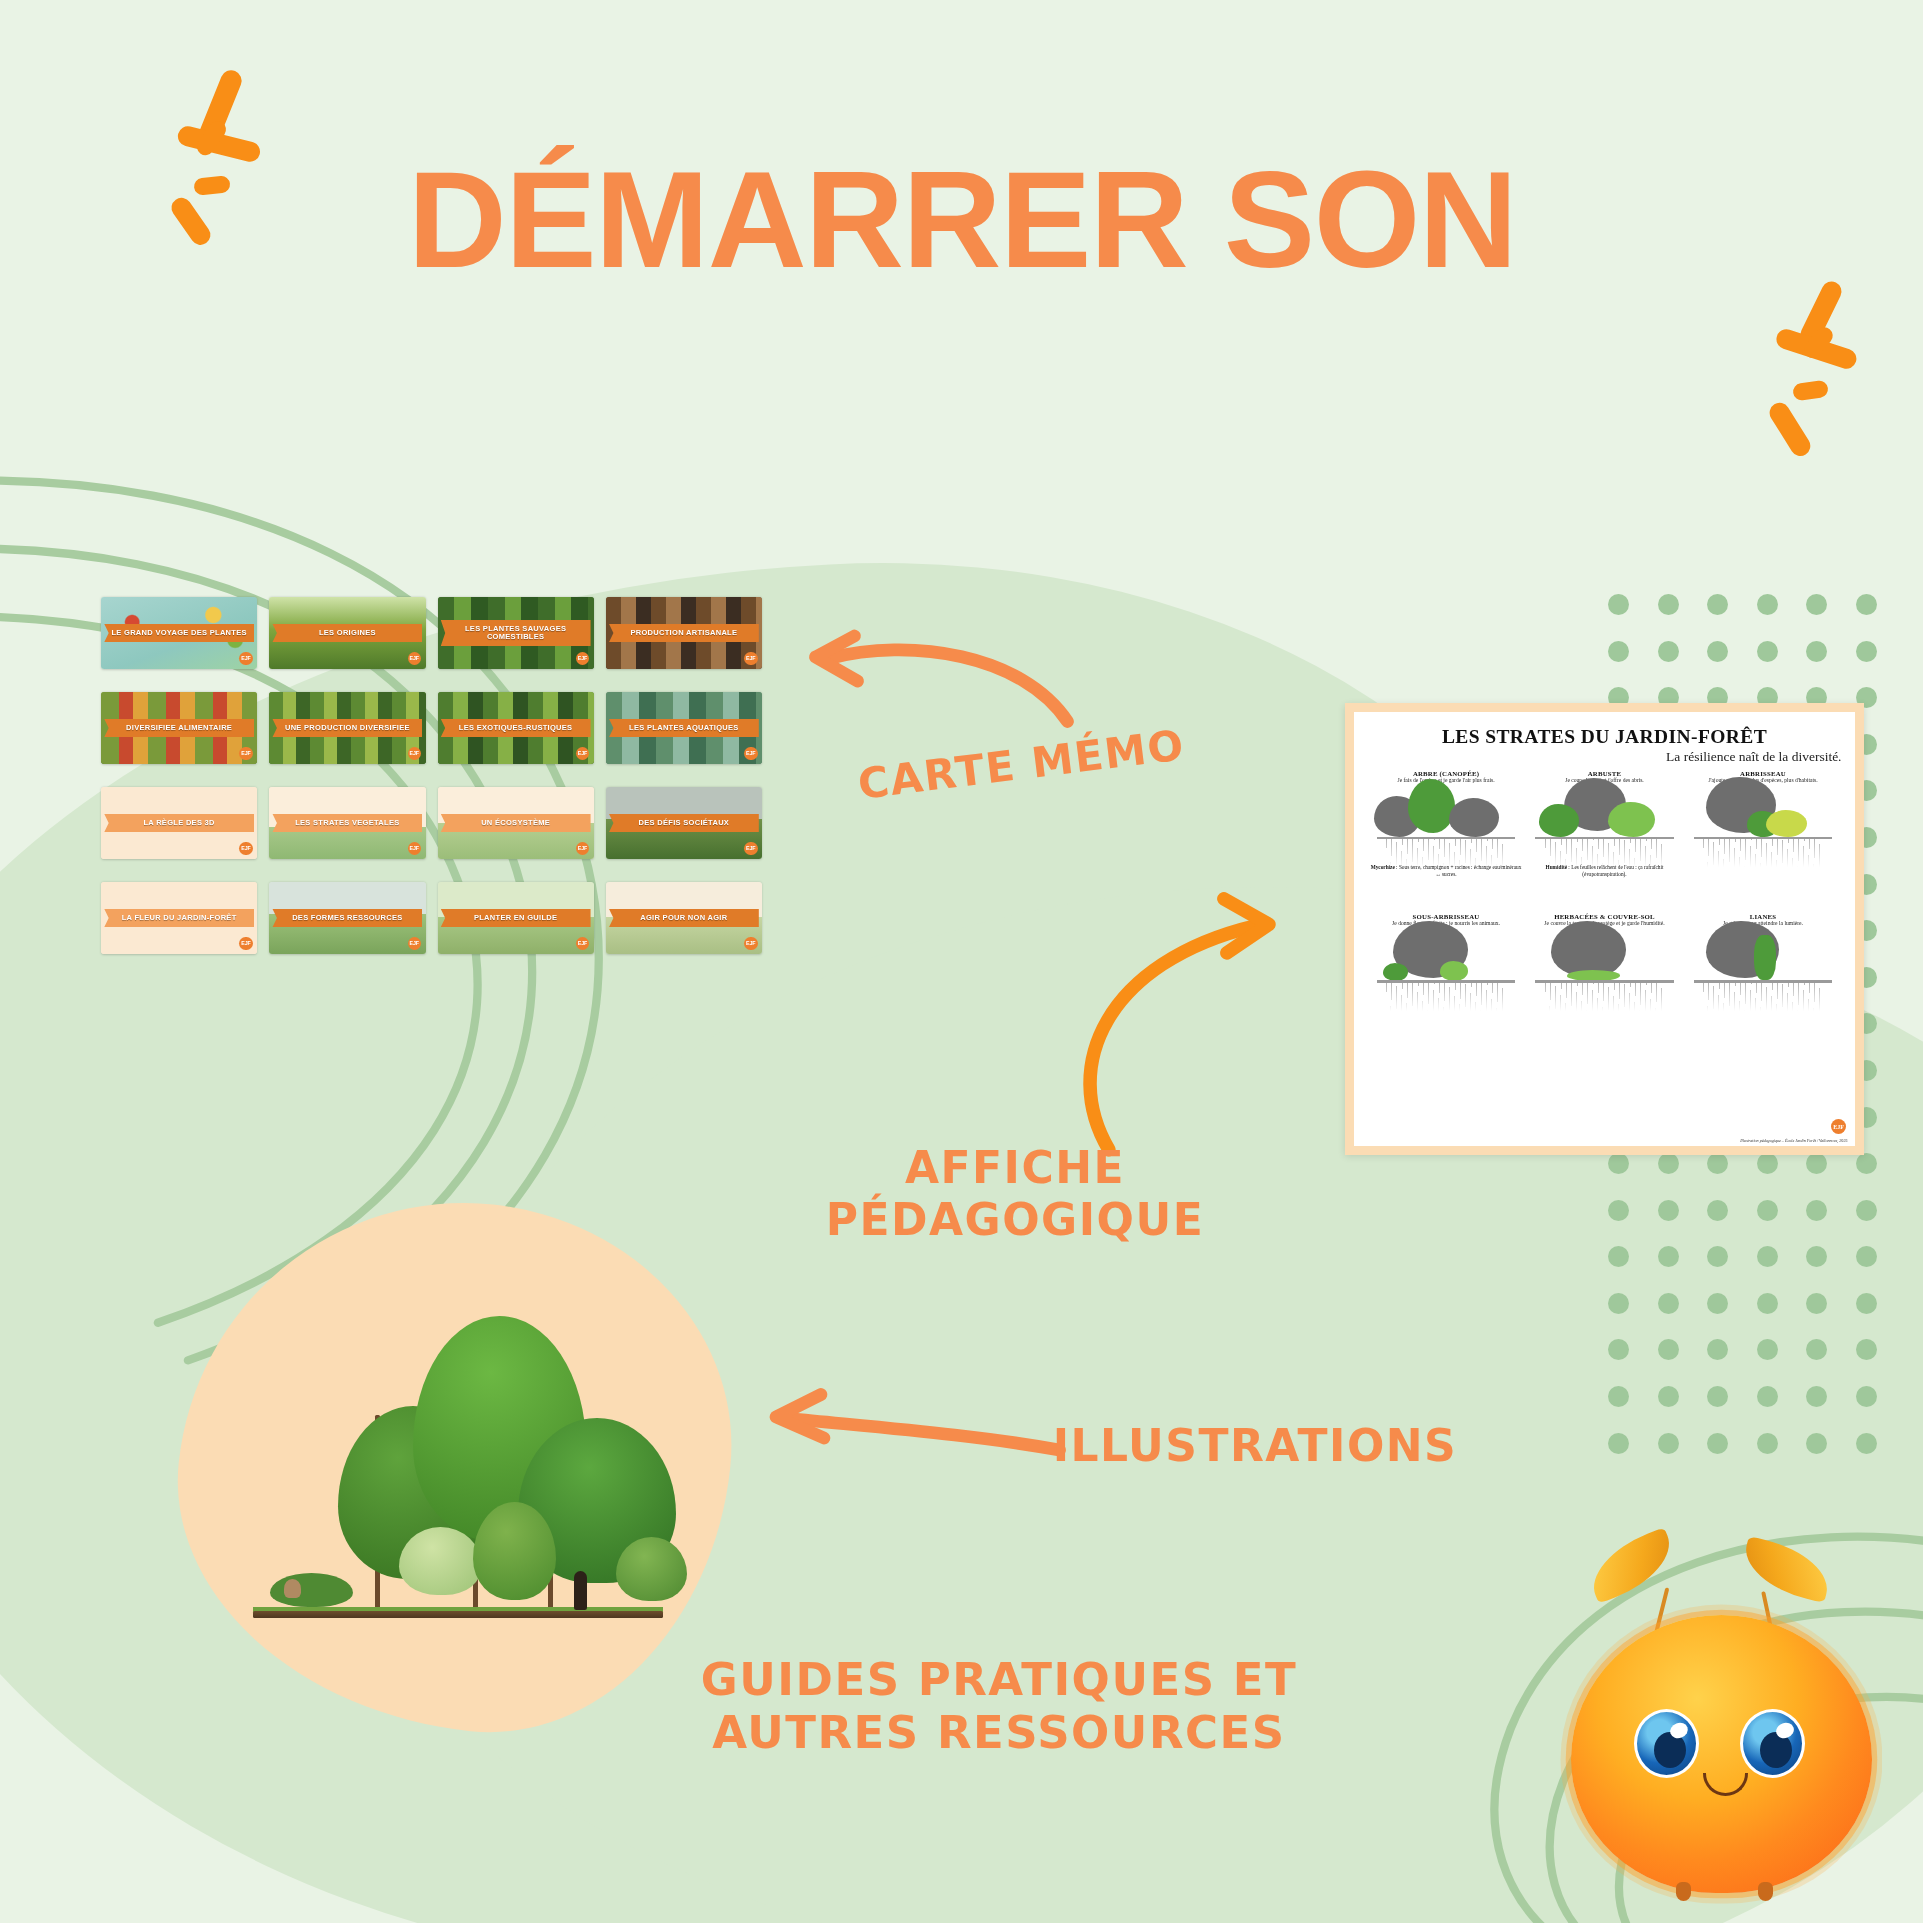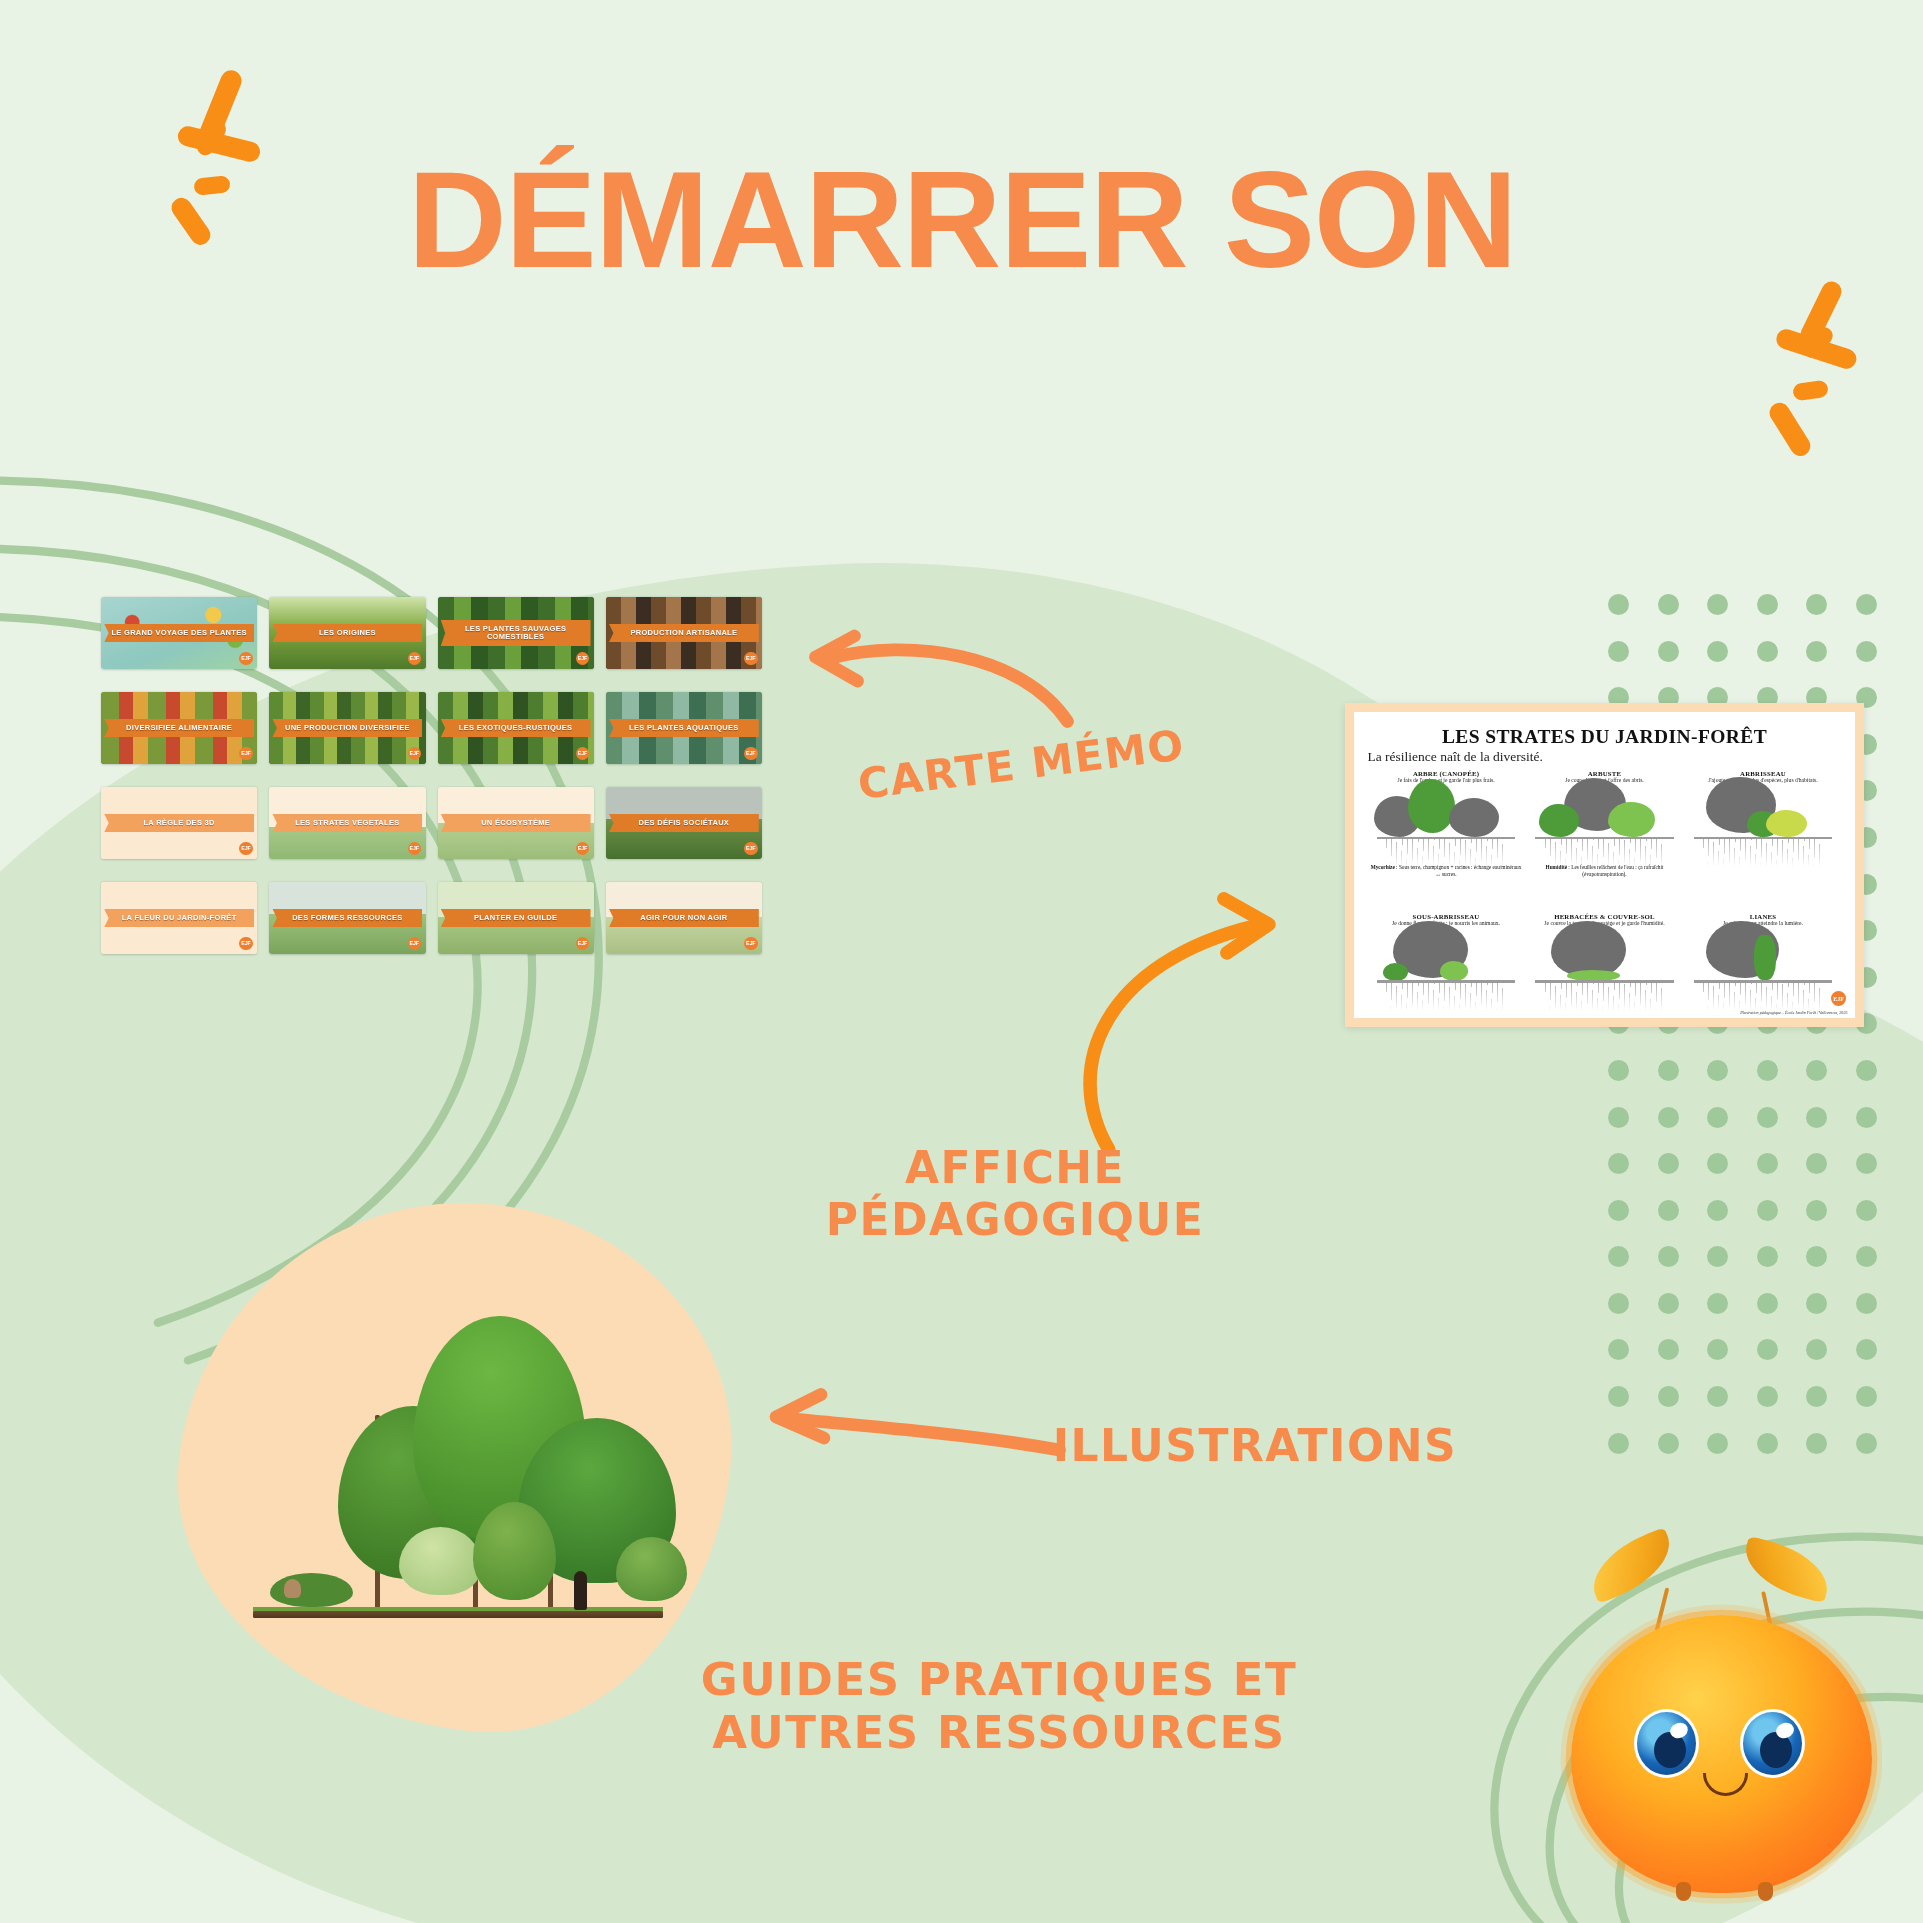--- a/index.html
+++ b/index.html
@@ -110,35 +110,35 @@
   .p-eco{background:linear-gradient(180deg,#fbeedb 0 50%,#b6cf92 50%,#9bbd79);}
   .p-defis{background:linear-gradient(180deg,#b9c3bb 0 45%,#6f9148 45%,#47702f);}
   .p-formes{background:linear-gradient(180deg,#d8e3dc 0 45%,#9dc27b 45%,#7aa45b);}
   .p-guilde{background:linear-gradient(180deg,#dceac9 0 48%,#a9c987 48%,#8fb069);}
   .p-agir{background:linear-gradient(180deg,#f6eddc 0 48%,#c6d6a3 48%,#a9bf84);}
   .p-fleur{background:#FBE9D2;}
   .p-regle{background:#FBE9D2;}
 
   
   .poster{
-    position:absolute;left:1345px;top:703px;width:519px;height:324px;
+    position:absolute;left:1345px;top:703px;width:519px;height:452px;
     background:#FBDCB4;padding:9px;box-sizing:border-box;
     box-shadow:0 2.3px 7.5px rgba(0,0,0,.12);
   }
   .poster-inner{
     width:100%;height:100%;background:#fff;box-sizing:border-box;
     padding:10.5px 13.5px;position:relative;overflow:hidden;
   }
   .poster h1{
     margin:3px 0 1.5px;text-align:center;
     font-family:"Liberation Serif", serif;
     font-size:19.5px;font-weight:bold;color:#111;letter-spacing:0.4px;
   }
   .poster h2{
-    margin:0 0 4.5px;text-align:left;
+    margin:0 0 4.5px;text-align:right;
     font-family:"Liberation Serif", serif;
     font-size:13.5px;font-weight:normal;color:#222;
   }
   .strata-grid{
     display:grid;grid-template-columns:repeat(3,1fr);
     grid-template-rows:1fr 1fr;gap:1.5px;height:286px;
   }
   .strata{position:relative;}
   .strata .lbl{
     font-family:"Liberation Serif", serif;

